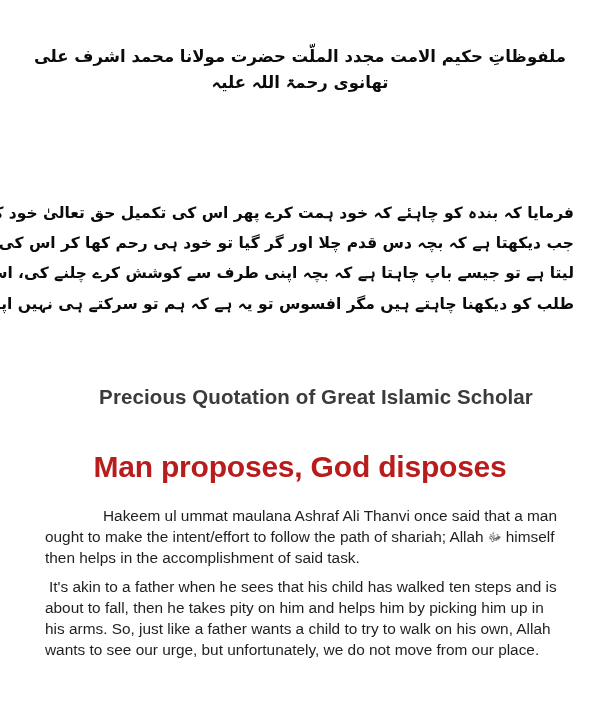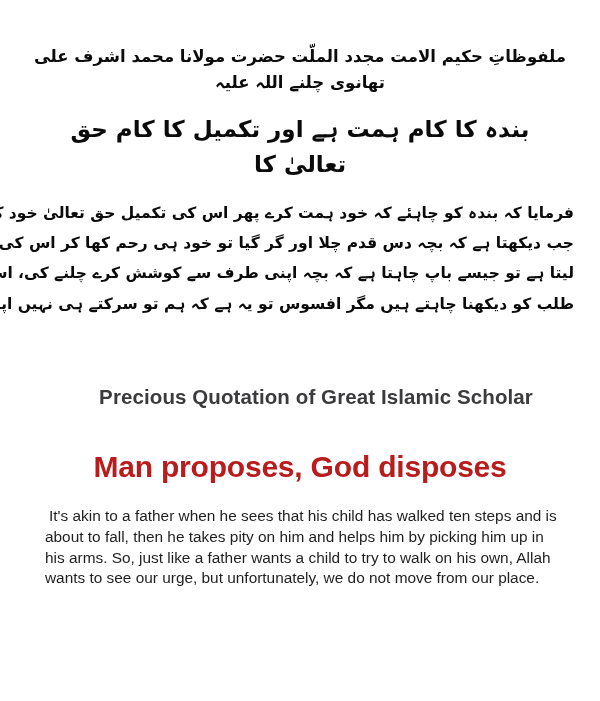--- a/index.html
+++ b/index.html
@@ -137,34 +137,34 @@
     font-family: "DejaVu Sans", sans-serif;
     font-size: 12px;
     vertical-align: 1px;
   }
 </style>
 </head>
 <body>
 
 <div class="page">
 
-  <div class="urdu urdu-header">ملفوظاتِ حکیم الامت مجدد الملّت حضرت مولانا محمد اشرف علی تھانوی چلنے اللہ علیہ</div>
+  <div class="urdu urdu-header">ملفوظاتِ حکیم الامت مجدد الملّت حضرت مولانا محمد اشرف علی تھانوی رحمۃ اللہ علیہ</div>
 
-  <div class="urdu urdu-headline">بندہ کا کام ہمت ہے اور تکمیل کا کام حق تعالیٰ کا</div>
 
   <div class="urdu urdu-body">
     <span class="ln">فرمایا کہ بندہ کو چاہئے کہ خود ہمت کرے پھر اس کی تکمیل حق تعالیٰ خود کر دیتے ہیں جیسے باپ</span>
     <span class="ln">جب دیکھتا ہے کہ بچہ دس قدم چلا اور گر گیا تو خود ہی رحم کھا کر اس کی مدد کرتا ہے اور اس کو گود میں اٹھا</span>
     <span class="ln">لیتا ہے تو جیسے باپ چاہتا ہے کہ بچہ اپنی طرف سے کوشش کرے چلنے کی، اسی طرح حق تعالیٰ ہماری</span>
     <span class="ln">طلب کو دیکھنا چاہتے ہیں مگر افسوس تو یہ ہے کہ ہم تو سرکتے ہی نہیں اپنی جگہ سے۔ (ملفوظاتِ کمالاتِ</span>
   </div>
 
   <div class="eng-kicker">Precious Quotation of Great Islamic Scholar</div>
 
 
   <div class="eng-title">Man proposes, God disposes</div>
 
   <div class="eng-body">
+    <p class="indent"><span>Hakeem ul ummat maulana Ashraf Ali Thanvi once said that a man ought to make the intent/effort to follow the path of shariah; Allah </span><span class="honorific">ﷻ</span><span> himself then helps in the accomplishment of said task.</span></p>
 
     <p class="lead-space">It's akin to a father when he sees that his child has walked ten steps and is about to fall, then he takes pity on him and helps him by picking him up in his arms. So, just like a father wants a child to try to walk on his own, Allah wants to see our urge, but unfortunately, we do not move from our place.</p>
   </div>
 
 </div>
 
 </body></html>

